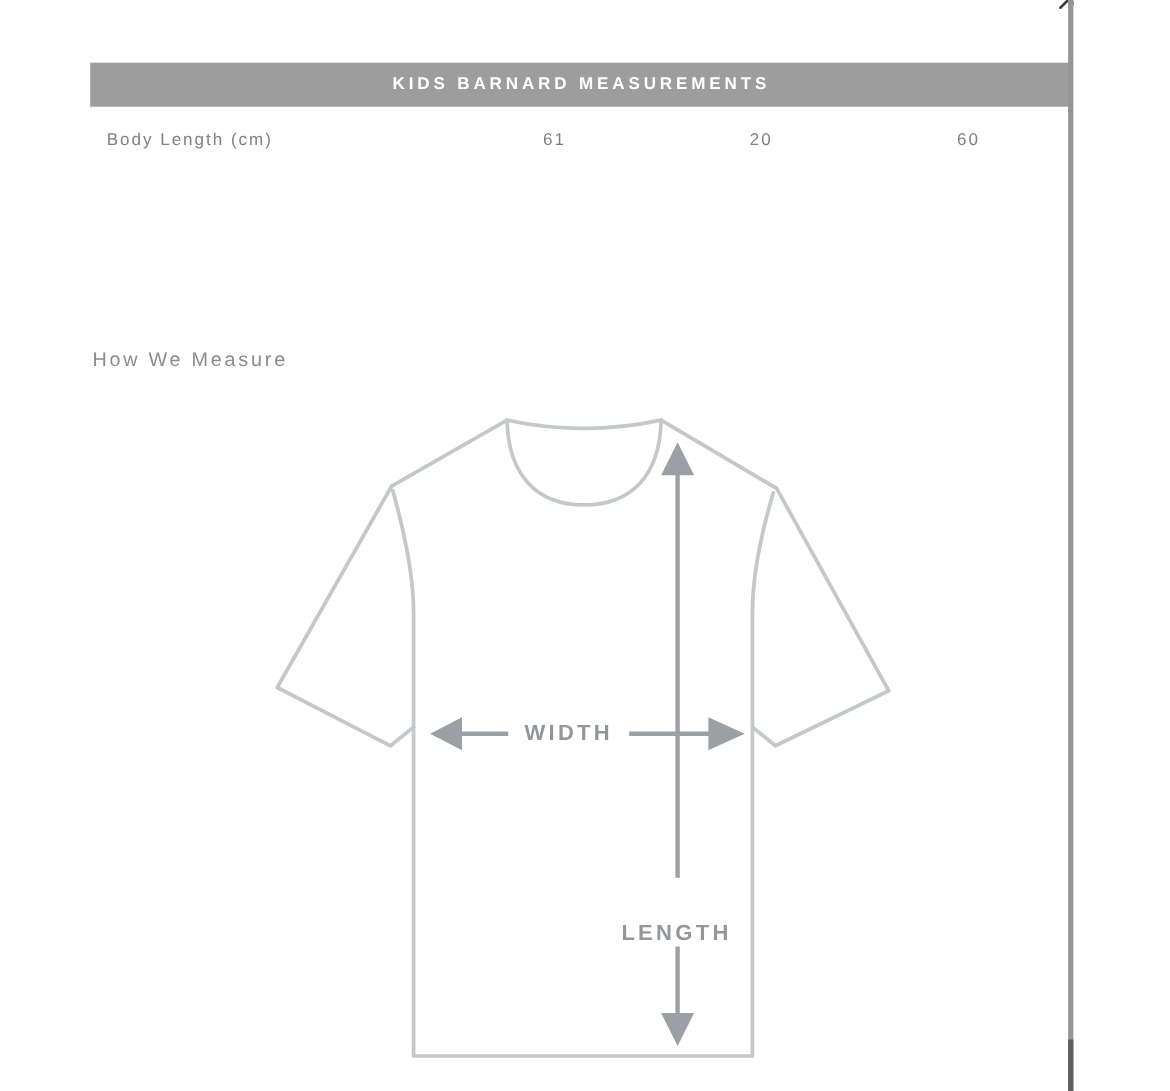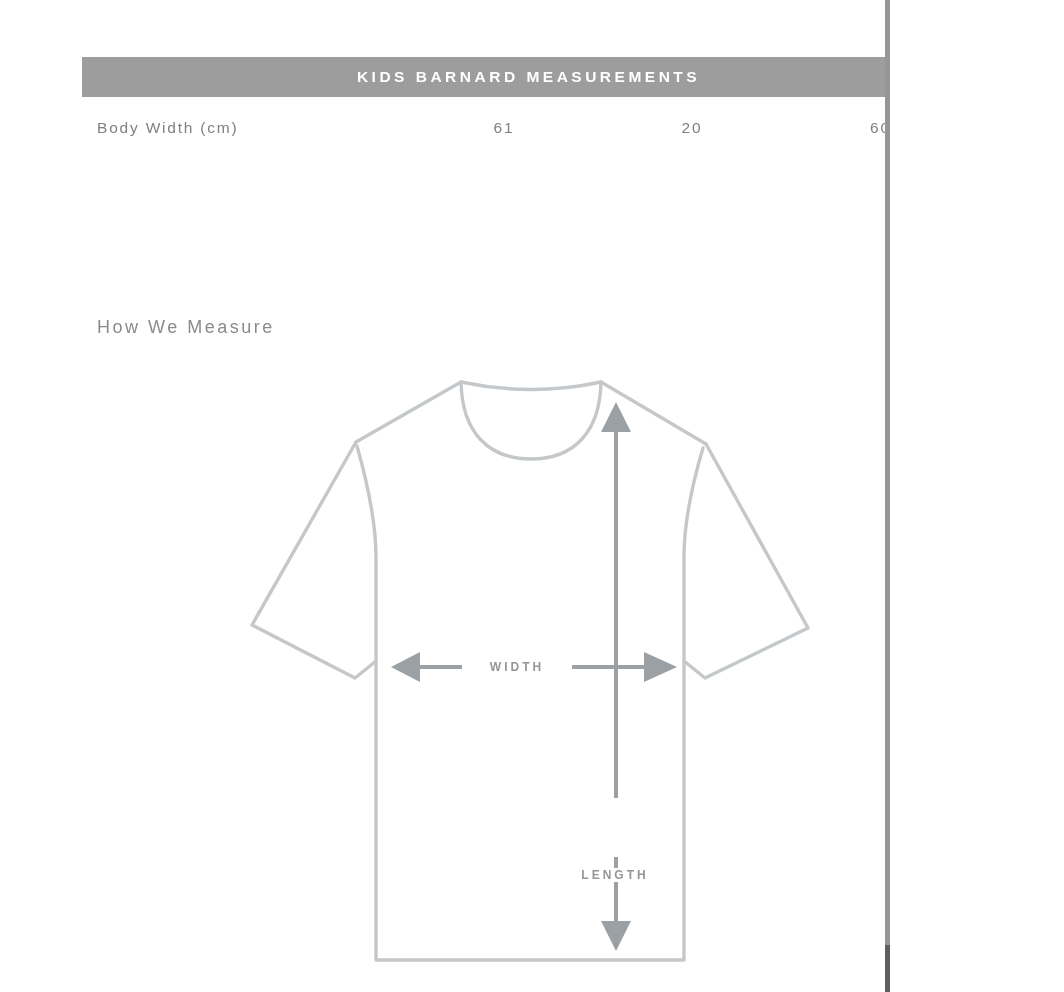--- a/index.html
+++ b/index.html
@@ -2,21 +2,21 @@
 <html><head>
 <meta charset="utf-8">
 <style>
   html,body{margin:0;padding:0;}
   body{
     font-family:"Liberation Sans","DejaVu Sans",sans-serif;
     background:#ffffff;
   }
   .page{
     position:relative;
-    width:890px;
+    width:976px;
     height:992px;
     background:#ffffff;
     overflow:hidden;
   }
 
   
   .close-btn{
     position:absolute;
     top:-12px;
     left:961px;
@@ -86,42 +86,41 @@
   .tbl-body-row.first td{padding-top:14px;}
 
   
   .how-we-measure{
     position:absolute;
     left:84px;
     top:317px;
     font-size:18px;
     letter-spacing:2.5px;
     color:#898c8f;
-    margin-left:13px;
   }
 
   
   .diagram-svg{
     position:absolute;
     left:230px;
     top:360px;
   }
   .arrow-label{
     position:absolute;
     transform:translate(-50%,-50%);
     font-weight:bold;
-    font-size:12px;
+    font-size:20px;
     letter-spacing:3px;
     color:#94979a;
     background:#ffffff;
     padding:0 4px;
     white-space:nowrap;
   }
   .label-width{left:517px;top:667px;}
-  .label-length{left:615px;top:875px;}
+  .label-length{left:615px;top:849px;}
 </style>
 </head>
 <body>
 
 <div class="page">
 
   <div class="close-btn">
     <svg width="22" height="22" viewBox="0 0 22 22">
       <line x1="3" y1="3" x2="19" y2="19" stroke="#3e3e3e" stroke-width="2.4" stroke-linecap="round"></line>
       <line x1="19" y1="3" x2="3" y2="19" stroke="#3e3e3e" stroke-width="2.4" stroke-linecap="round"></line>
@@ -133,21 +132,21 @@
       <col style="width:328px">
         <col style="width:188px">
         <col style="width:188px">
         <col style="width:189px">
     </colgroup>
     <tbody>
         <tr class="tbl-title-row">
       <th colspan="4">KIDS BARNARD MEASUREMENTS</th>
     </tr>
     <tr class="tbl-body-row">
-      <td class="row-label">Body Width (cm)</td>
+      <td class="row-label">Body Length (cm)</td>
       <td>61</td>
       <td>20</td>
       <td>60</td>
     </tr>
   </tbody>
     </table>
 
   <div class="how-we-measure">How We Measure</div>
 
   <svg class="diagram-svg" width="600" height="625" viewBox="230 360 600 625">

